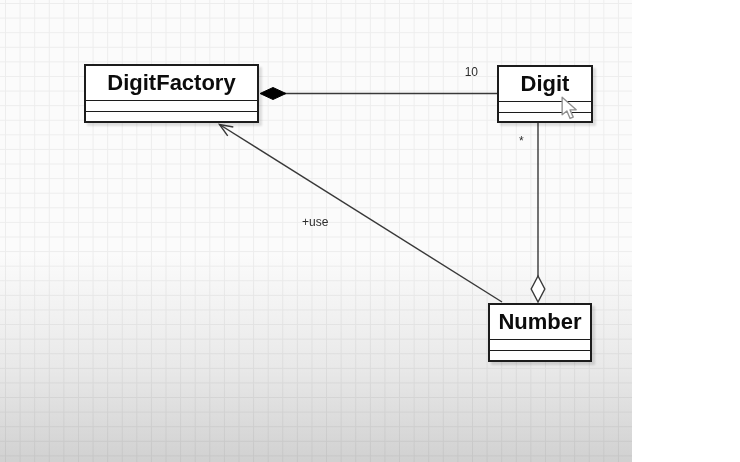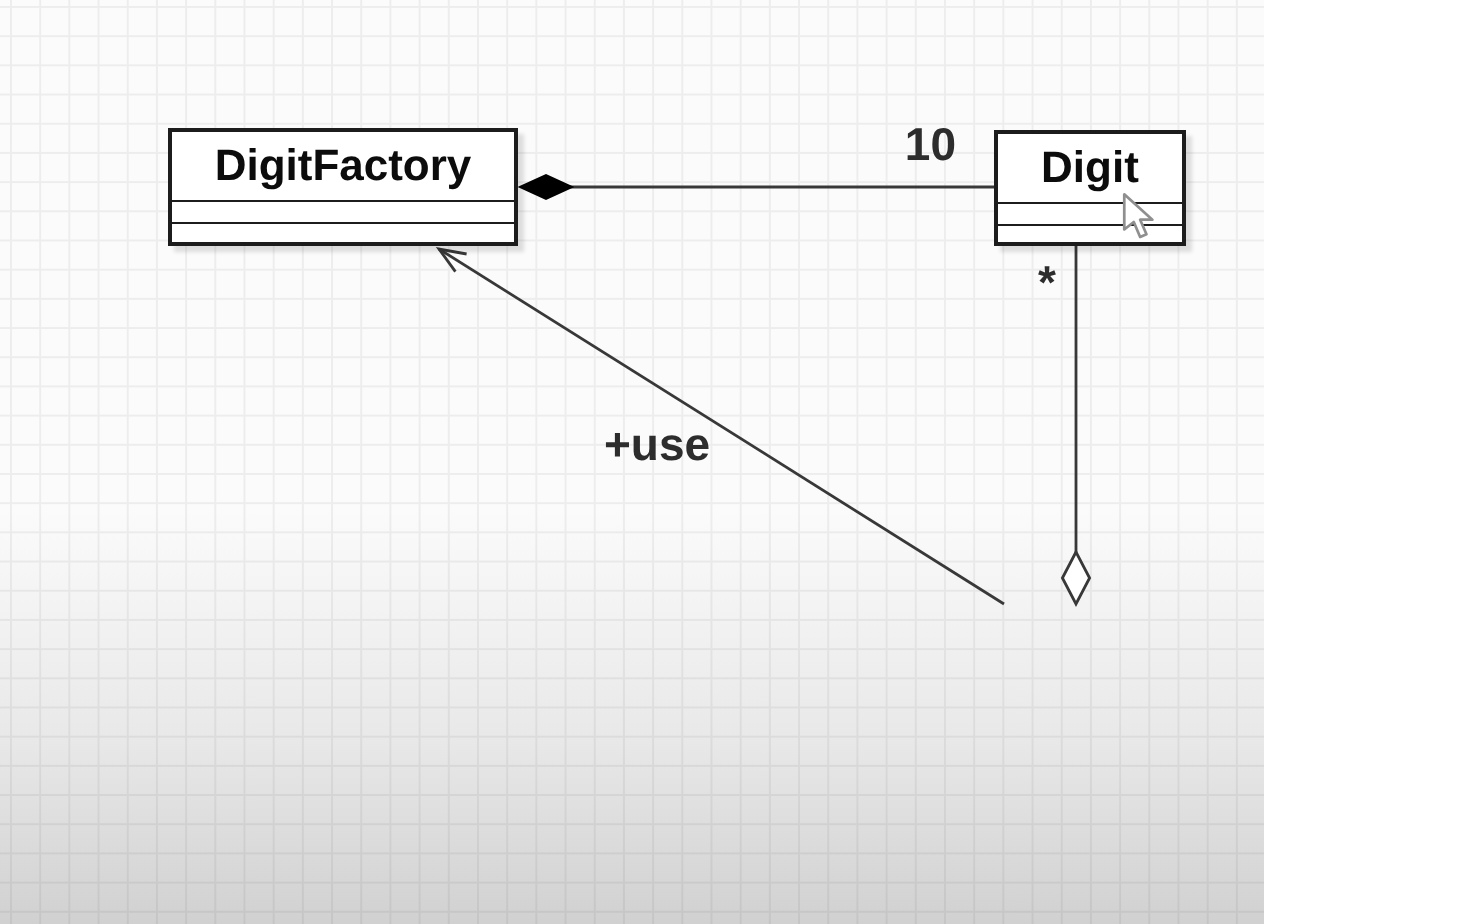--- a/index.html
+++ b/index.html
@@ -30,23 +30,22 @@
     flex:0 0 34px;
     display:flex;align-items:center;justify-content:center;
     font-weight:bold;font-size:22px;color:#0c0c0c;
     border-bottom:1.4px solid #1c1c1c;
     white-space:nowrap;
   }
   .uml-comp-attrs{flex:0 0 10px;border-bottom:1.4px solid #1c1c1c;}
   .uml-comp-methods{flex:1 1 auto;}
   .edge-label{
     position:absolute;
-    font-size:23px;color:#2d2d2d;line-height:20px;
+    font-size:12px;color:#2d2d2d;line-height:20px;
     white-space:nowrap;
-    font-weight:bold;
   }
   .cursor{position:absolute;left:561px;top:96px;}
 </style>
 </head>
 <body>
 
 <div class="canvas">
 
   <svg class="edges" viewBox="0 0 740 462">
 
@@ -71,20 +70,25 @@
     <div class="uml-comp-attrs"></div>
     <div class="uml-comp-methods"></div>
   </div>
 
   <div class="uml-class" style="left:497px;top:65px;width:96px;height:58px;">
     <div class="uml-title">Digit</div>
     <div class="uml-comp-attrs"></div>
     <div class="uml-comp-methods"></div>
   </div>
 
+  <div class="uml-class" style="left:488px;top:303px;width:104px;height:59px;">
+    <div class="uml-title">Number</div>
+    <div class="uml-comp-attrs"></div>
+    <div class="uml-comp-methods"></div>
+  </div>
 
   <div class="edge-label" style="left:450px;top:62px;width:28px;text-align:right;">10</div>
   <div class="edge-label" style="left:519px;top:131px;">*</div>
   <div class="edge-label" style="left:302px;top:212px;">+use</div>
 
   <svg class="cursor" width="17" height="25" viewBox="0 0 15 22">
     <polygon points="1,1 1,16.5 5.2,13.2 8.0,19.8 10.8,18.6 8.0,12.2 13.4,12.2" fill="#ffffff" stroke="#8f8f8f" stroke-width="1.2" stroke-linejoin="round"></polygon>
   </svg>
 
 </div>

